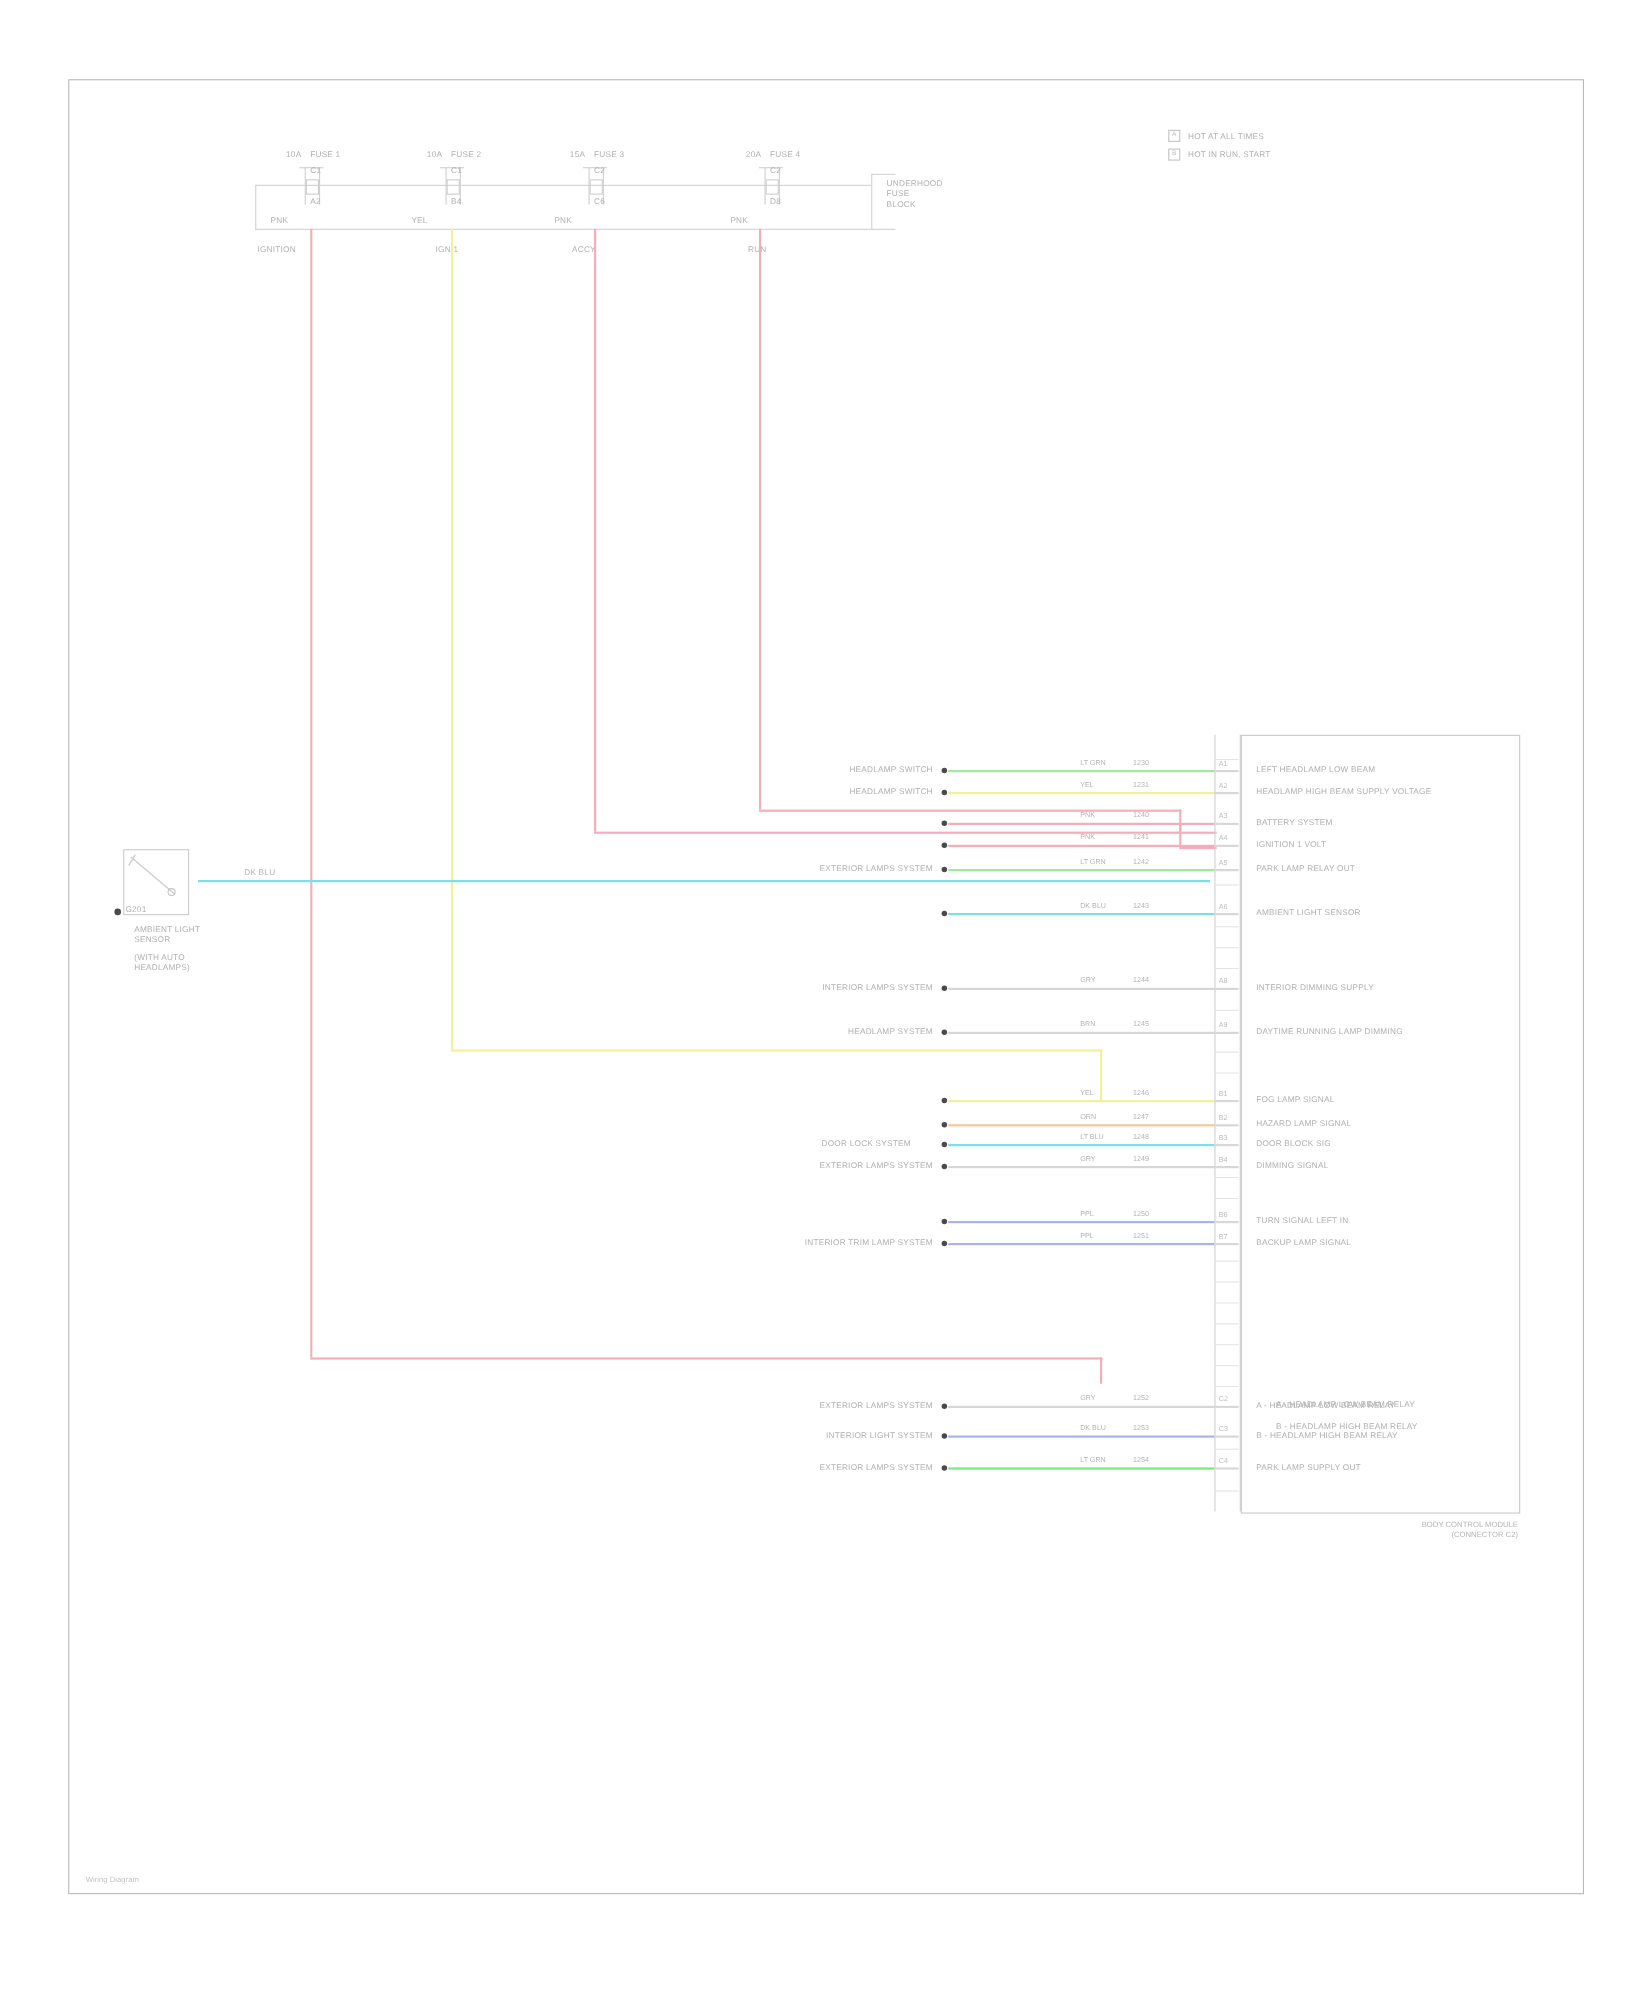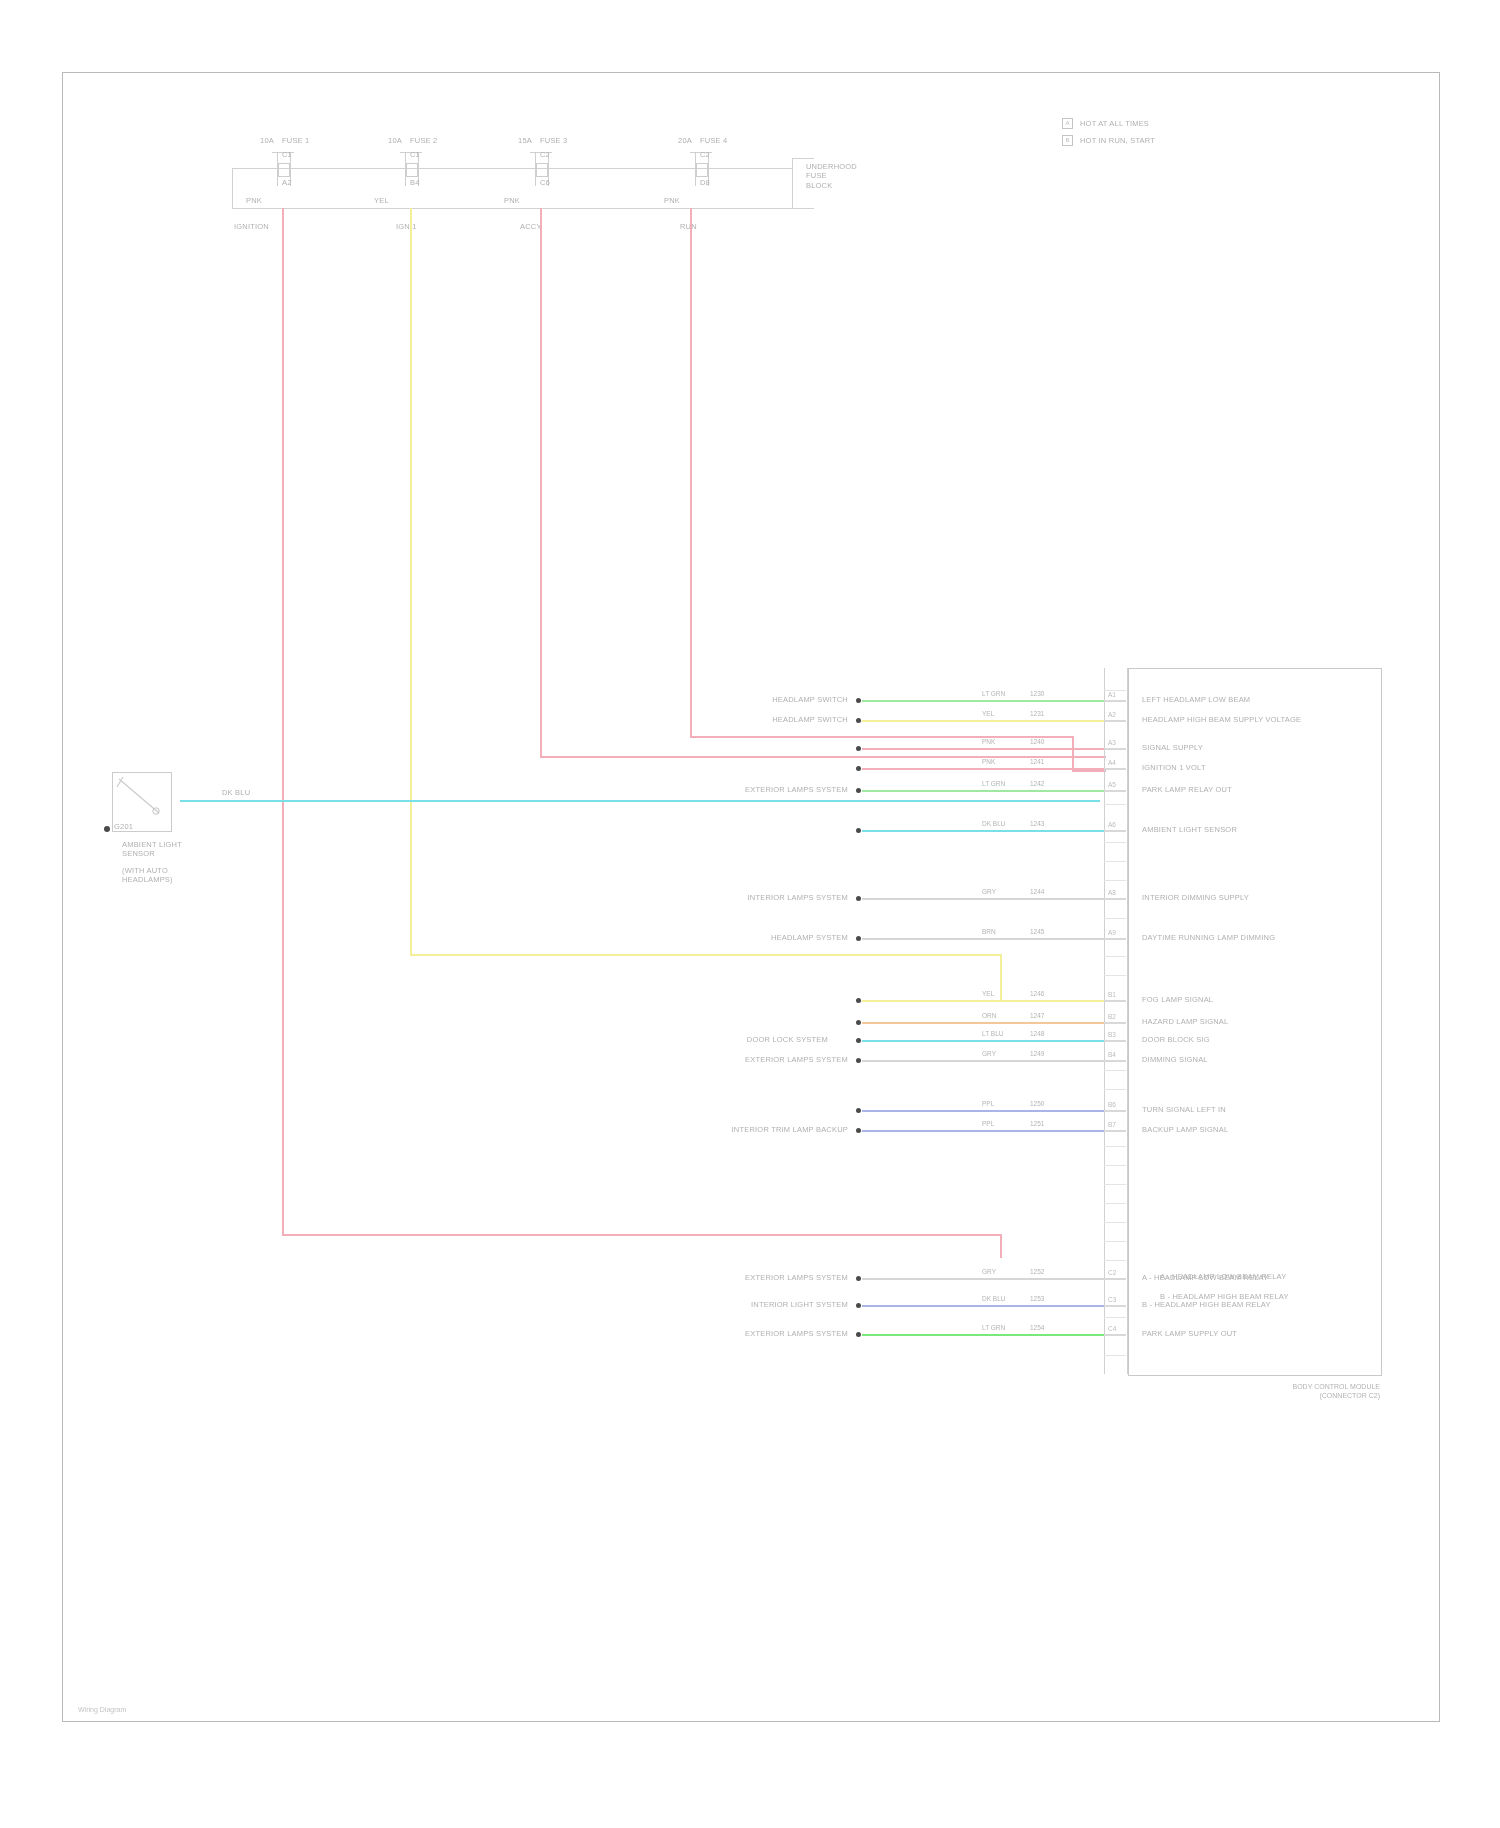--- a/index.html
+++ b/index.html
@@ -181,21 +181,21 @@
       <div class="wcol" style="left: 982px; top: 710px;">YEL</div>
       <div class="wcol" style="left: 1030px; top: 710px;">1231</div>
       <div class="pin" style="left: 1108px; top: 711px;">A2</div>
       <div class="lbl" style="left: 1142px; top: 715px;">HEADLAMP HIGH BEAM SUPPLY VOLTAGE</div>
       <div class="w wh" style="left: 1104px; top: 720px; width: 22px; background: rgb(216, 216, 216);"></div>
       <div class="w wh" style="left: 862px; top: 748px; width: 242px; background: rgb(244, 174, 186);"></div>
       <div class="dot sm" style="left: 856px; top: 746px;"></div>
       <div class="wcol" style="left: 982px; top: 738px;">PNK</div>
       <div class="wcol" style="left: 1030px; top: 738px;">1240</div>
       <div class="pin" style="left: 1108px; top: 739px;">A3</div>
-      <div class="lbl" style="left: 1142px; top: 743px;">SIGNAL SUPPLY</div>
+      <div class="lbl" style="left: 1142px; top: 743px;">BATTERY SYSTEM</div>
       <div class="w wh" style="left: 1104px; top: 748px; width: 22px; background: rgb(216, 216, 216);"></div>
       <div class="w wh" style="left: 862px; top: 768px; width: 242px; background: rgb(244, 174, 186);"></div>
       <div class="dot sm" style="left: 856px; top: 766px;"></div>
       <div class="wcol" style="left: 982px; top: 758px;">PNK</div>
       <div class="wcol" style="left: 1030px; top: 758px;">1241</div>
       <div class="pin" style="left: 1108px; top: 759px;">A4</div>
       <div class="lbl" style="left: 1142px; top: 763px;">IGNITION 1 VOLT</div>
       <div class="w wh" style="left: 1104px; top: 768px; width: 22px; background: rgb(216, 216, 216);"></div>
       <div class="w wh" style="left: 862px; top: 790px; width: 242px; background: rgb(159, 232, 159);"></div>
       <div class="dot sm" style="left: 856px; top: 788px;"></div>
@@ -260,21 +260,21 @@
       <div class="w wh" style="left: 1104px; top: 1060px; width: 22px; background: rgb(216, 216, 216);"></div>
       <div class="w wh" style="left: 862px; top: 1110px; width: 242px; background: rgb(170, 180, 232);"></div>
       <div class="dot sm" style="left: 856px; top: 1108px;"></div>
       <div class="wcol" style="left: 982px; top: 1100px;">PPL</div>
       <div class="wcol" style="left: 1030px; top: 1100px;">1250</div>
       <div class="pin" style="left: 1108px; top: 1101px;">B6</div>
       <div class="lbl" style="left: 1142px; top: 1105px;">TURN SIGNAL LEFT IN</div>
       <div class="w wh" style="left: 1104px; top: 1110px; width: 22px; background: rgb(216, 216, 216);"></div>
       <div class="w wh" style="left: 862px; top: 1130px; width: 242px; background: rgb(170, 180, 232);"></div>
       <div class="dot sm" style="left: 856px; top: 1128px;"></div>
-      <div class="lbl r" style="left: 380px; top: 1125px; width: 468px;">INTERIOR TRIM LAMP BACKUP</div>
+      <div class="lbl r" style="left: 380px; top: 1125px; width: 468px;">INTERIOR TRIM LAMP SYSTEM</div>
       <div class="wcol" style="left: 982px; top: 1120px;">PPL</div>
       <div class="wcol" style="left: 1030px; top: 1120px;">1251</div>
       <div class="pin" style="left: 1108px; top: 1121px;">B7</div>
       <div class="lbl" style="left: 1142px; top: 1125px;">BACKUP LAMP SIGNAL</div>
       <div class="w wh" style="left: 1104px; top: 1130px; width: 22px; background: rgb(216, 216, 216);"></div>
       <div class="w wh" style="left: 862px; top: 1278px; width: 242px; background: rgb(214, 214, 214);"></div>
       <div class="dot sm" style="left: 856px; top: 1276px;"></div>
       <div class="lbl r" style="left: 380px; top: 1273px; width: 468px;">EXTERIOR LAMPS SYSTEM</div>
       <div class="wcol" style="left: 982px; top: 1268px;">GRY</div>
       <div class="wcol" style="left: 1030px; top: 1268px;">1252</div>

